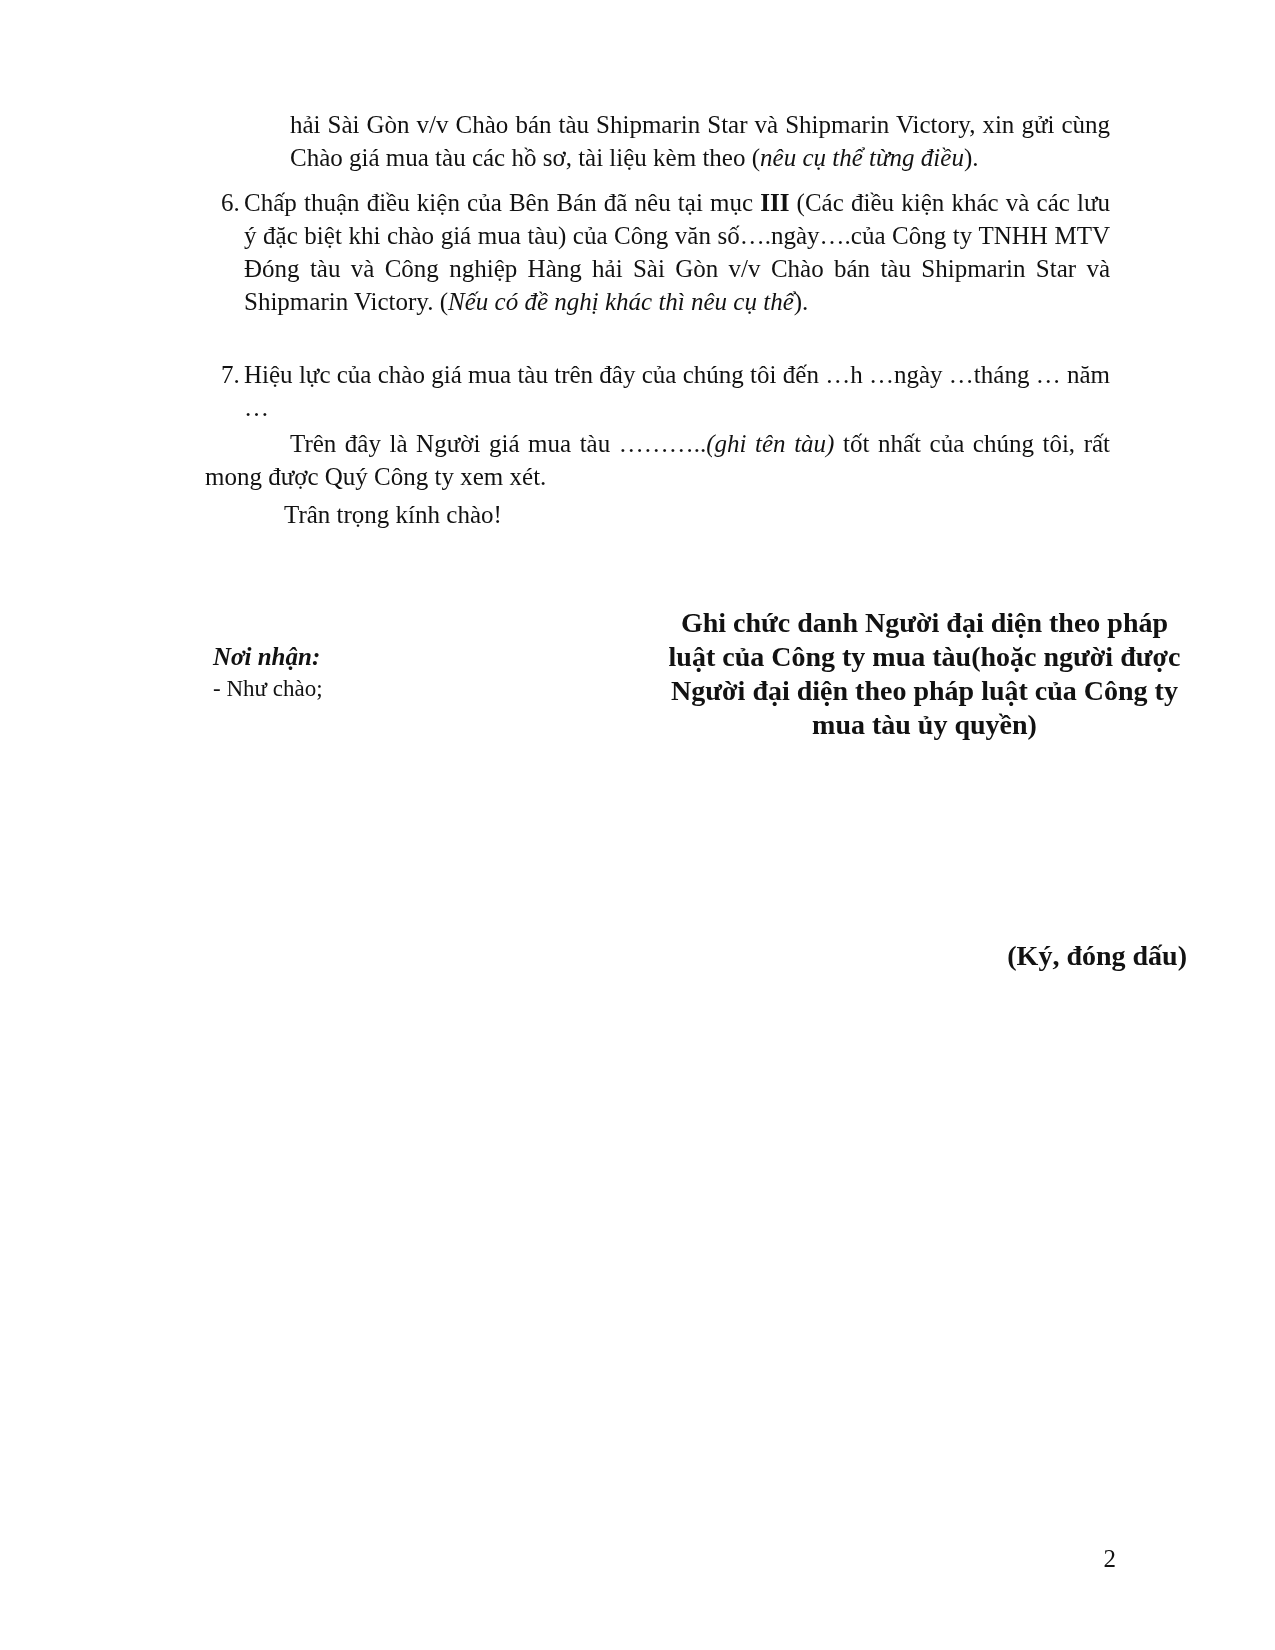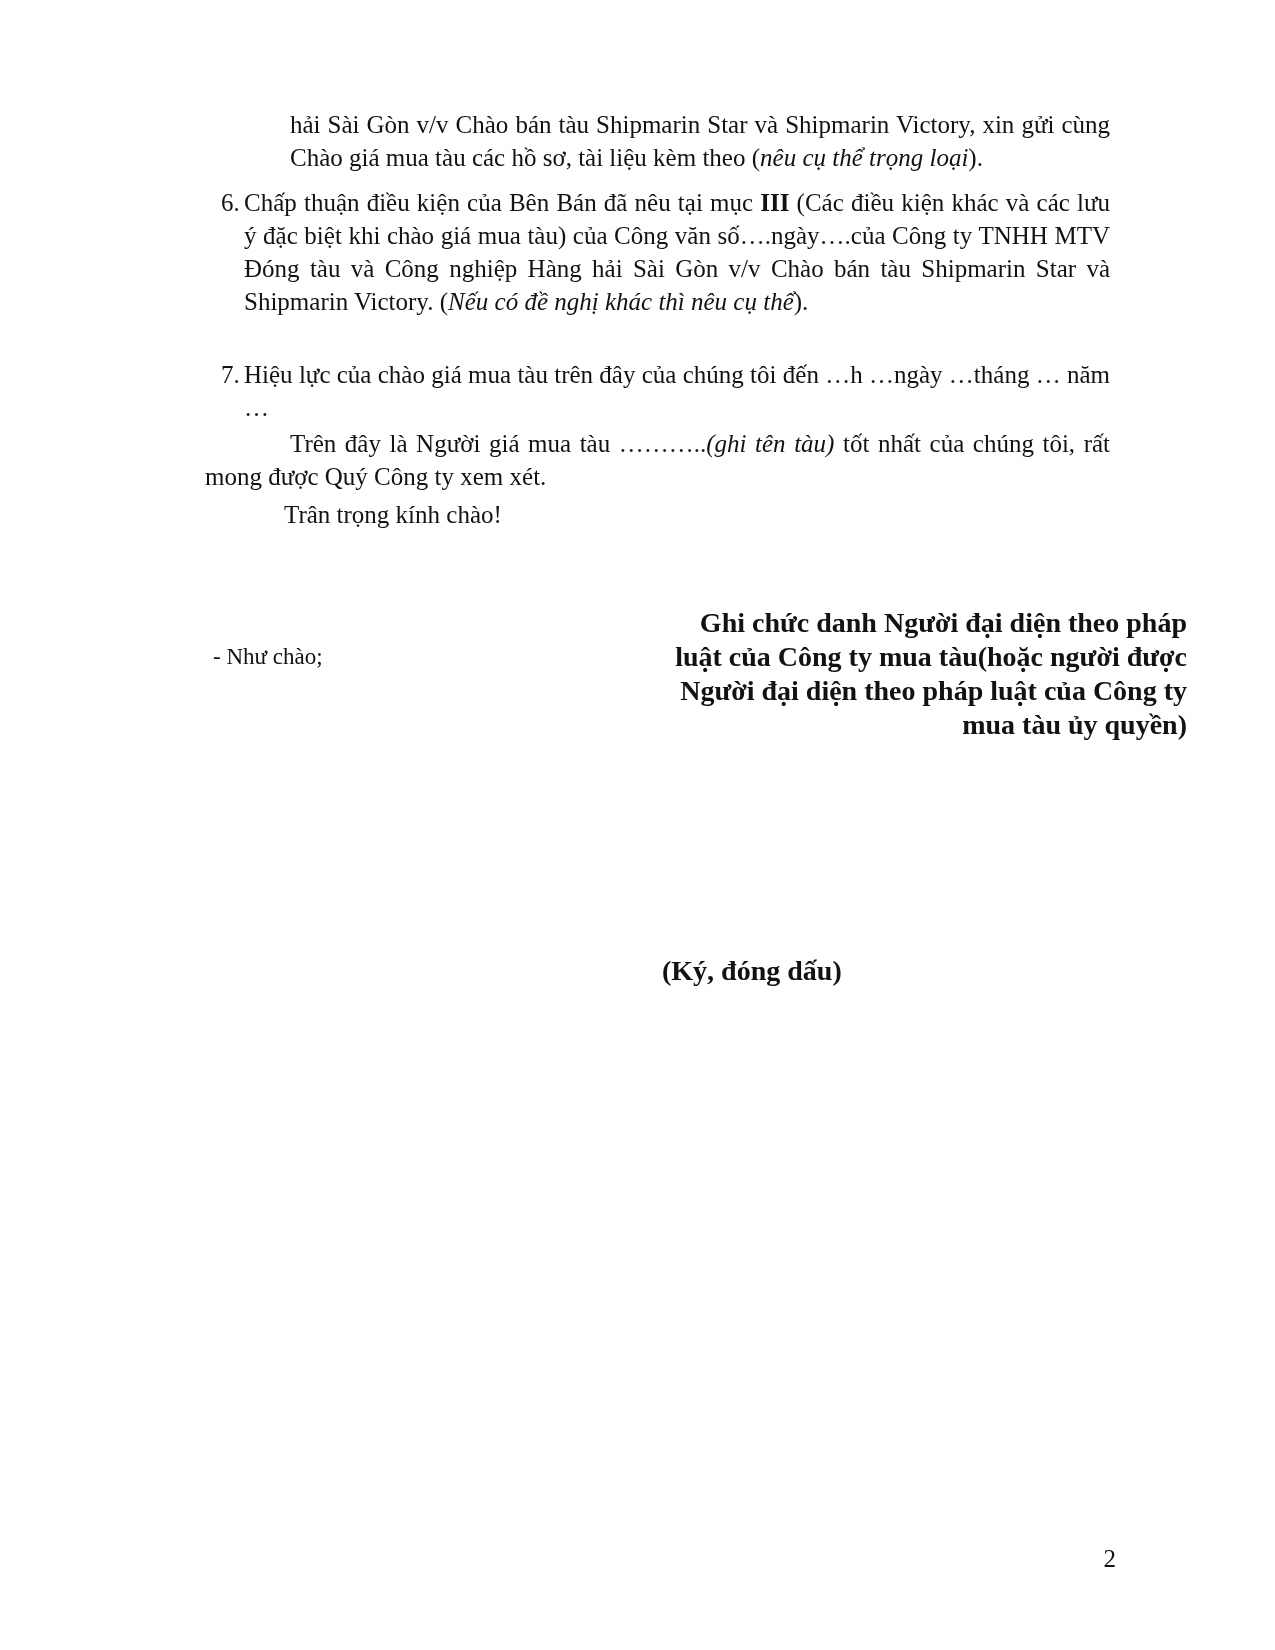--- a/index.html
+++ b/index.html
@@ -68,65 +68,65 @@
     line-height: 31px;
   }
   .sig-title {
     position: absolute;
     left: 662px;
     top: 606px;
     width: 525px;
     font-size: 28px;
     font-weight: bold;
     line-height: 34px;
-    text-align: right;
+    text-align: center;
   }
   .sig-notes {
     position: absolute;
     left: 662px;
     top: 936px;
     width: 525px;
     font-size: 28px;
     font-weight: bold;
     line-height: 40px;
-    text-align: left;
-    margin-top: 15px;
+    text-align: right;
   }
   .page-number {
     position: absolute;
     left: 1066px;
     top: 1545px;
     width: 50px;
     font-size: 25px;
     text-align: right;
   }
   i, b { font-size: inherit; }
 </style>
 </head>
 <body>
 
 <div class="page">
 
-  <p class="body-text cont-para justify"><span>hải Sài Gòn v/v Chào bán tàu Shipmarin Star và Shipmarin Victory, xin gửi cùng Chào giá mua tàu các hồ sơ, tài liệu kèm theo (</span><i>nêu cụ thể trọng loại</i><span>).</span></p>
+  <p class="body-text cont-para justify"><span>hải Sài Gòn v/v Chào bán tàu Shipmarin Star và Shipmarin Victory, xin gửi cùng Chào giá mua tàu các hồ sơ, tài liệu kèm theo (</span><i>nêu cụ thể từng điều</i><span>).</span></p>
 
   <div class="list-item" style="top:186px">
     <span class="item-number">6.</span>
     <div class="item-body"><span>Chấp thuận điều kiện của Bên Bán đã nêu tại mục </span><b>III</b><span> (Các điều kiện khác và các lưu ý đặc biệt khi chào giá mua tàu) của Công văn số….ngày….của Công ty TNHH MTV Đóng tàu và Công nghiệp Hàng hải Sài Gòn v/v Chào bán tàu Shipmarin Star và Shipmarin Victory. (</span><i>Nếu có đề nghị khác thì nêu cụ thể</i><span>).</span></div>
   </div>
 
   <div class="list-item" style="top:358px">
     <span class="item-number">7.</span>
     <div class="item-body"><span>Hiệu lực của chào giá mua tàu trên đây của chúng tôi đến …h …ngày …tháng … năm …</span></div>
   </div>
 
   <p class="body-text closing-para justify"><span>Trên đây là Người giá mua tàu ………..</span><i>(ghi tên tàu)</i><span> tốt nhất của chúng tôi, rất mong được Quý Công ty xem xét.</span></p>
 
   <p class="body-text salutation">Trân trọng kính chào!</p>
 
   <div class="recipients">
+    <div class="rec-heading">Nơi nhận:</div>
     <div class="rec-line">- Như chào;</div>
   </div>
 
   <div class="sig-title">Ghi chức danh Người đại diện theo pháp luật của Công ty mua tàu(hoặc người được Người đại diện theo pháp luật của Công ty mua tàu ủy quyền)</div>
 
   <div class="sig-notes">
     <div>(Ký, đóng dấu)</div>
   </div>
 
   <div class="page-number">2</div>

